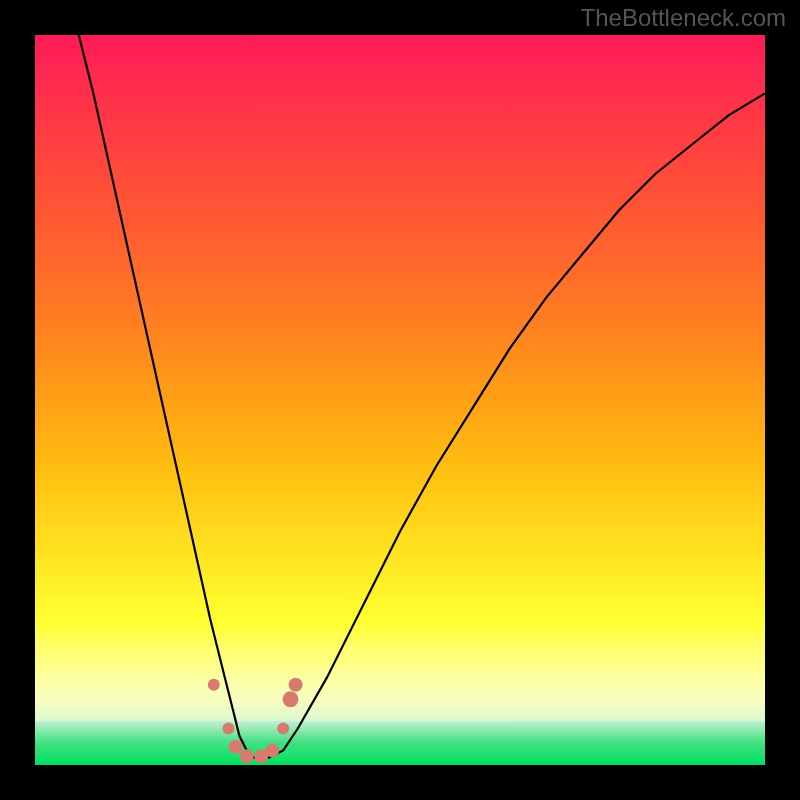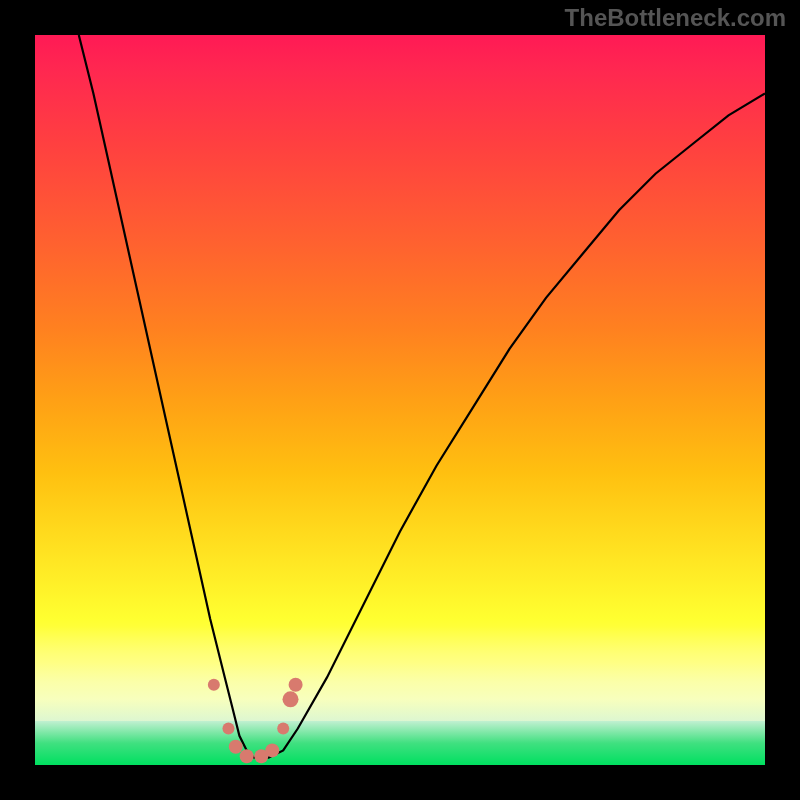--- a/index.html
+++ b/index.html
@@ -10,21 +10,21 @@
     position: relative;
     font-family: Arial, sans-serif;
     overflow: hidden;
   }
   .watermark {
     position: absolute;
     top: 4px;
     right: 14px;
     color: #555;
     font-size: 24px;
-    font-weight: 700;
+    font-weight: 400;
     z-index: 10;
   }
   .plot-area {
     position: absolute;
     left: 35px;
     top: 35px;
     width: 730px;
     height: 730px;
   }
   .gradient-bg {

